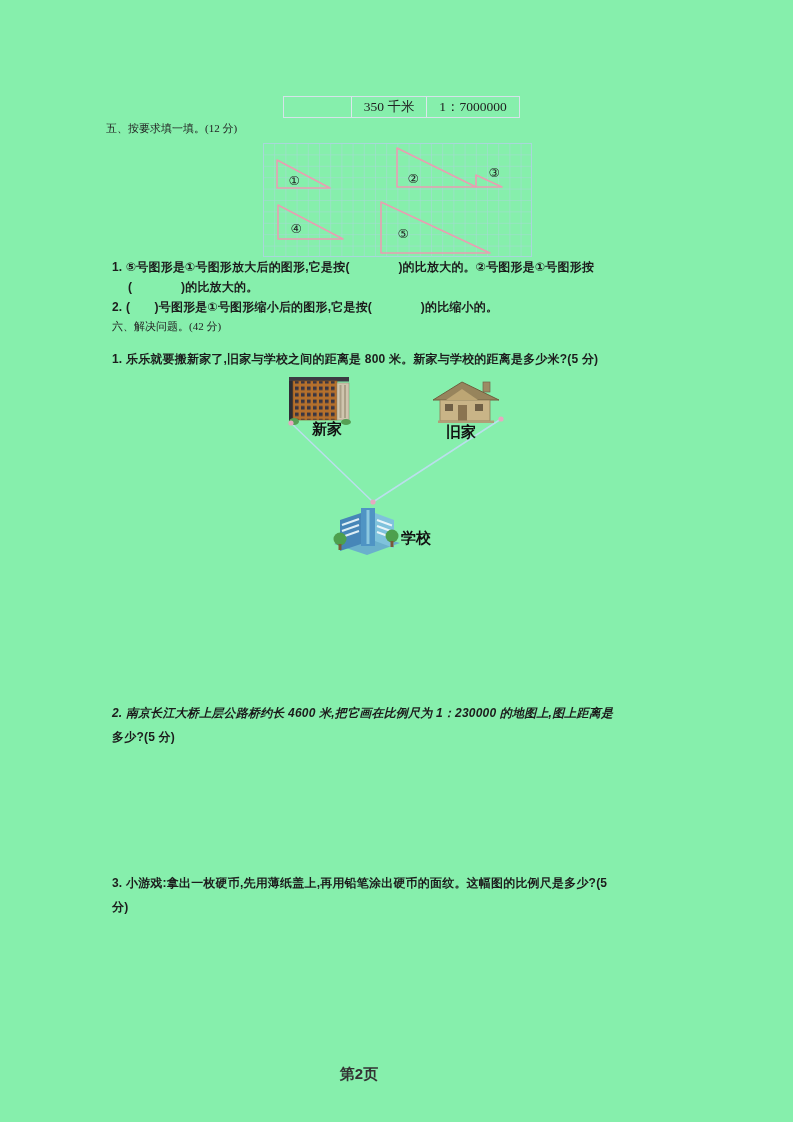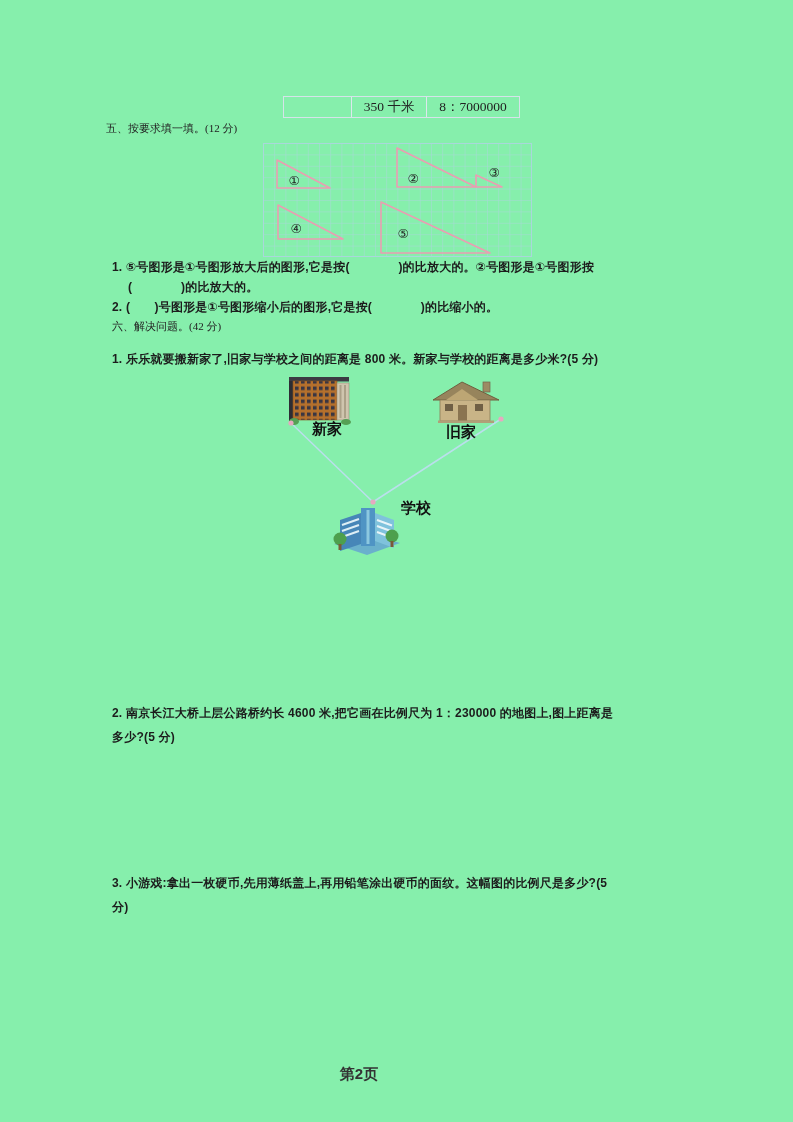--- a/index.html
+++ b/index.html
@@ -31,21 +31,21 @@
   }
 </style>
 </head>
 <body>
 
 <div class="page">
 
   <div class="abs scale-table serif" style="left:283px;top:96px;width:237px;">
     <div class="scale-cell" style="width:69px;"></div>
     <div class="scale-cell" style="width:75px;">350 千米</div>
-    <div class="scale-cell" style="width:93px;">8：7000000</div>
+    <div class="scale-cell" style="width:93px;">1：7000000</div>
   </div>
 
   <div class="abs serif heading" style="left:106px;top:121px;">五、按要求填一填。(12 分)</div>
 
   <svg class="abs" style="left:263px;top:143px;" width="269" height="114" viewBox="0 0 269 114">
     <defs>
       <pattern id="gridpat" width="11.2" height="11.4" patternUnits="userSpaceOnUse">
         <path d="M11.2 0H0V11.4" fill="none" stroke="#a9d7da" stroke-width="1"></path>
       </pattern>
     </defs>
@@ -124,23 +124,23 @@
 
     <g fill="#e6a9c0">
       <circle cx="21" cy="51" r="2.6"></circle>
       <circle cx="231" cy="47" r="2.6"></circle>
       <circle cx="103" cy="130" r="2.6"></circle>
     </g>
   </svg>
 
   <div class="abs bldg-label" style="left:312px;top:420px;">新家</div>
   <div class="abs bldg-label" style="left:446px;top:423px;">旧家</div>
-  <div class="abs bldg-label" style="left:401px;top:499px;font-family:Liberation Serif, serif;">学校</div>
+  <div class="abs bldg-label" style="left:401px;top:529px;font-family:Liberation Serif, serif;">学校</div>
 
-  <div class="abs hei qline" style="left:112px;top:704px;">2. 南京长江大桥上层公路桥约长 4600 米,把它画在比例尺为 1：230000 的地图上,图上距离是</div>
+  <div class="abs hei qline" style="left:112px;top:704px;font-style:italic;">2. 南京长江大桥上层公路桥约长 4600 米,把它画在比例尺为 1：230000 的地图上,图上距离是</div>
   <div class="abs hei qline" style="left:112px;top:728px;">多少?(5 分)</div>
 
   <div class="abs hei qline" style="left:112px;top:874px;">3. 小游戏:拿出一枚硬币,先用薄纸盖上,再用铅笔涂出硬币的面纹。这幅图的比例尺是多少?(5</div>
   <div class="abs hei qline" style="left:112px;top:898px;">分)</div>
 
   <div class="abs footer" style="left:0;top:1065px;">第2页</div>
 
 </div>
 
 </body></html>

